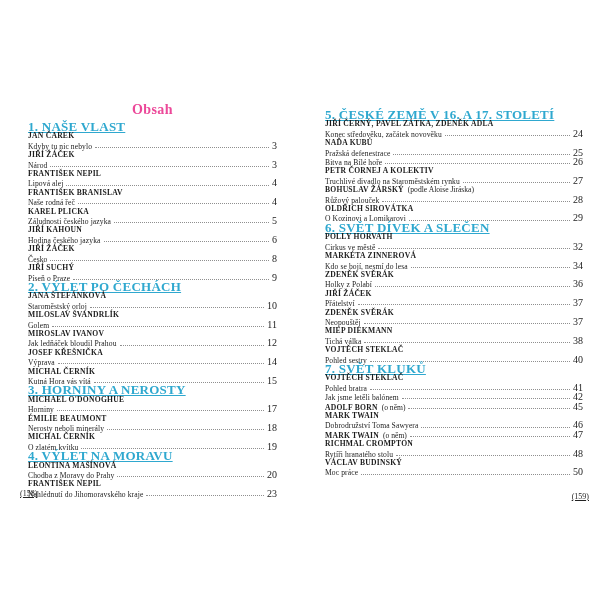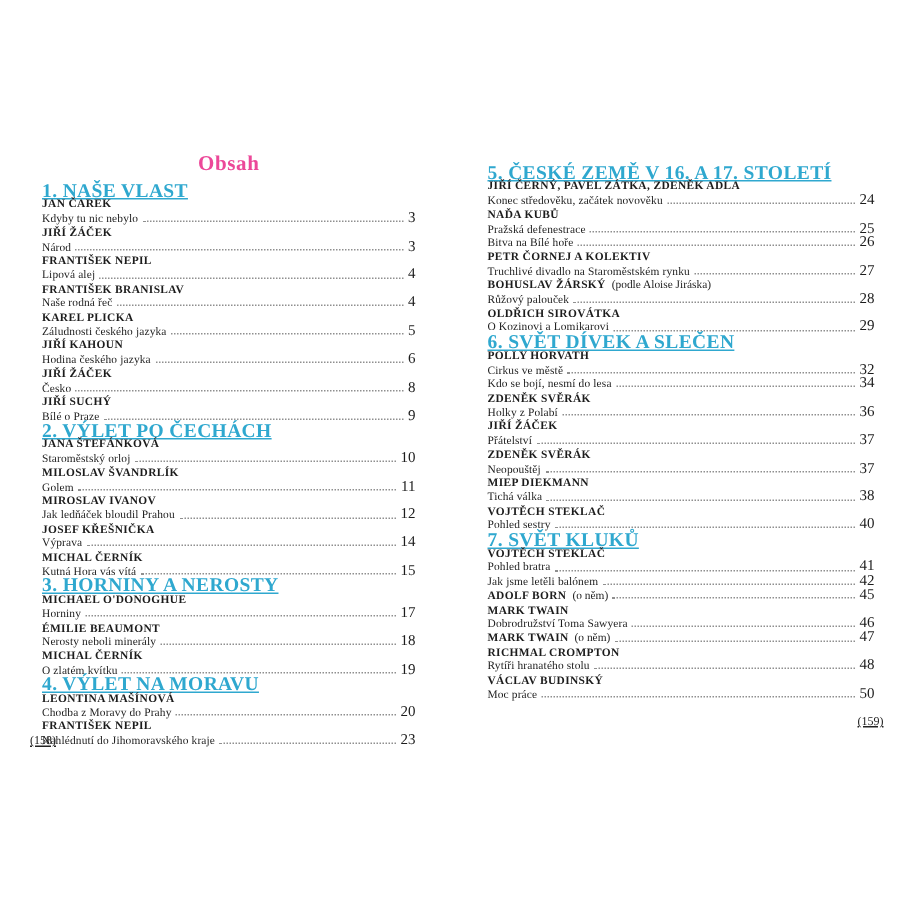--- a/index.html
+++ b/index.html
@@ -33,21 +33,21 @@
   .note { font-weight:normal; margin-left:4px; }
   .t { letter-spacing:0.1px; }
   .leader {
     flex:1 1 auto; min-width:8px;
     border-bottom:1px dotted var(--leader);
     align-self:flex-end; margin:0 3px 2.2px 3px;
   }
   .pg { font-size:10px; }
   .folio { position:absolute; font-size:8px; color:#222;text-decoration:underline; }
   .folio-right { right:595px; top:489px; } 
-  .page-right .folio-right { position:absolute; right:-6px; left:auto; top:366px; }
+  .page-right .folio-right { position:absolute; right:-6px; left:auto; top:382px; }
   .folio-left-abs { position:absolute; left:-8px; top:387px; }
 </style>
 </head>
 <body>
 
 <div>
   <div class="page page-left">
     <div class="obsah">Obsah</div>
     <div id="col-0">
         <div class="line sec-heading">
@@ -114,21 +114,21 @@
         <div class="line title-line">
     <span class="t">Česko</span>
     <span class="leader"></span>
     <span class="pg">8</span>
   </div>
         <div class="line author-line">
     <span class="author">JIŘÍ SUCHÝ</span>
 
   </div>
         <div class="line title-line">
-    <span class="t">Bílé o Praze</span>
+    <span class="t">Píseň o Praze</span>
     <span class="leader"></span>
     <span class="pg">9</span>
   </div>
         <div class="line sec-heading">
           <span class="h-text">2. VÝLET PO ČECHÁCH</span>
         </div>
         <div class="line author-line">
     <span class="author">JANA ŠTEFÁNKOVÁ</span>
 
   </div>
@@ -288,20 +288,24 @@
         </div>
         <div class="line author-line">
     <span class="author">POLLY HORVATH</span>
 
   </div>
         <div class="line title-line">
     <span class="t">Cirkus ve městě</span>
     <span class="leader"></span>
     <span class="pg">32</span>
   </div>
+        <div class="line author-line">
+    <span class="author">MARKÉTA ZINNEROVÁ</span>
+
+  </div>
         <div class="line title-line">
     <span class="t">Kdo se bojí, nesmí do lesa</span>
     <span class="leader"></span>
     <span class="pg">34</span>
   </div>
         <div class="line author-line">
     <span class="author">ZDENĚK SVĚRÁK</span>
 
   </div>
         <div class="line title-line">

